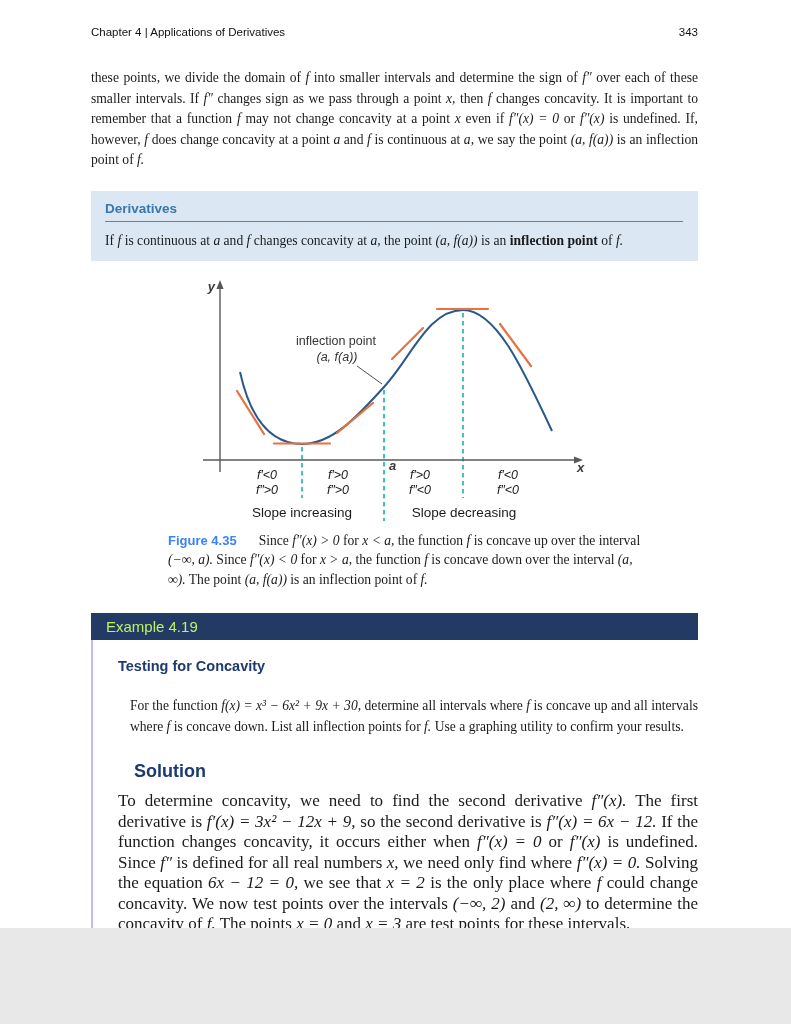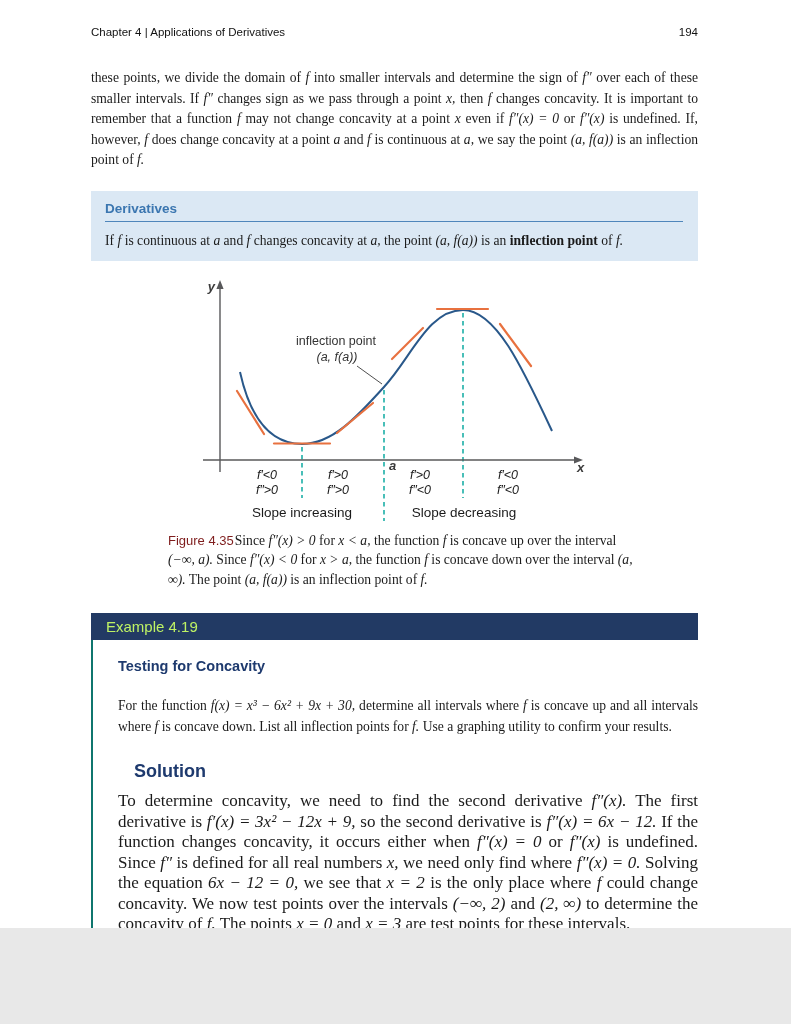--- a/index.html
+++ b/index.html
@@ -29,50 +29,50 @@
   .tangent{stroke-width:2.2;stroke-linecap:round;}
   .graph-label{font-family:"Liberation Sans", sans-serif;font-size:12.5px;fill:#333;}
   .ital{font-style:italic;}
   .axis-label{font-family:"Liberation Sans", sans-serif;font-style:italic;font-weight:700;font-size:13px;fill:#3a3a3a;}
   .region-label{font-family:"Liberation Sans", sans-serif;font-style:italic;font-size:12.5px;fill:#1a1a1a;}
   .slope-label{font-family:"Liberation Sans", sans-serif;font-size:13.5px;fill:#1a1a1a;}
   .figure-caption{
     margin:4px 0 0 77px;width:478px;font-size:13.6px;line-height:19.5px;
   }
   .fig-label{
-    font-family:"Liberation Sans", sans-serif;font-weight:400;color:#7f1d1d;font-size:13px;
-    margin-right:1px;
+    font-family:"Liberation Sans", sans-serif;font-weight:700;color:#3b82f6;font-size:13px;
+    margin-right:22px;
   }
   .example{margin-top:24px;}
   .example-banner{
     background:#223a64;color:#bef264;font-family:"Liberation Sans", sans-serif;
     font-size:15px;height:27px;line-height:27px;padding-left:15px;
   }
   .example-body{
-    border-left:2px solid #0f766e;padding:18px 0 42px 25px;
+    border-left:2px solid #c4b5fd;padding:18px 0 42px 25px;
   }
   .example-title{
     font-family:"Liberation Sans", sans-serif;font-weight:700;font-size:14.5px;color:#1e3a6e;
     margin:0;
   }
-  .problem{margin:22px 0 0 0;font-size:13.6px;line-height:20.5px;text-align:justify;}
+  .problem{margin:22px 0 0 12px;font-size:13.6px;line-height:20.5px;text-align:justify;}
   .solution-heading{
     font-family:"Liberation Sans", sans-serif;font-weight:700;font-size:18px;color:#1e3a6e;
     margin:24px 0 0 16px;
   }
   .solution-body{margin:9px 0 0 0;font-size:17px;line-height:20.5px;text-align:justify;}
 </style>
 </head>
 <body>
 
 <div class="page">
 
   <div class="page-header">
     <span>Chapter 4 | Applications of Derivatives</span>
-    <span>194</span>
+    <span>343</span>
   </div>
 
   <p class="intro"><span>these points, we divide the domain of </span><span class="seg-i">f</span><span> into smaller intervals and determine the sign of </span><span class="seg-i">f″</span><span> over each of these smaller intervals. If </span><span class="seg-i">f″</span><span> changes sign as we pass through a point </span><span class="seg-i">x,</span><span> then </span><span class="seg-i">f</span><span> changes concavity. It is important to remember that a function </span><span class="seg-i">f</span><span> may not change concavity at a point </span><span class="seg-i">x</span><span> even if </span><span class="seg-i">f″(x) = 0</span><span> or </span><span class="seg-i">f″(x)</span><span> is undefined. If, however, </span><span class="seg-i">f</span><span> does change concavity at a point </span><span class="seg-i">a</span><span> and </span><span class="seg-i">f</span><span> is continuous at </span><span class="seg-i">a,</span><span> we say the point </span><span class="seg-i">(a, f(a))</span><span> is an inflection point of </span><span class="seg-i">f.</span></p>
 
   <div class="definition-box">
     <div class="definition-title">Derivatives</div>
     <hr class="definition-rule">
     <p class="definition-body"><span>If </span><span class="seg-i">f</span><span> is continuous at </span><span class="seg-i">a</span><span> and </span><span class="seg-i">f</span><span> changes concavity at </span><span class="seg-i">a,</span><span> the point </span><span class="seg-i">(a, f(a))</span><span> is an </span><span class="seg-b">inflection point</span><span> of </span><span class="seg-i">f.</span></p>
   </div>
 

